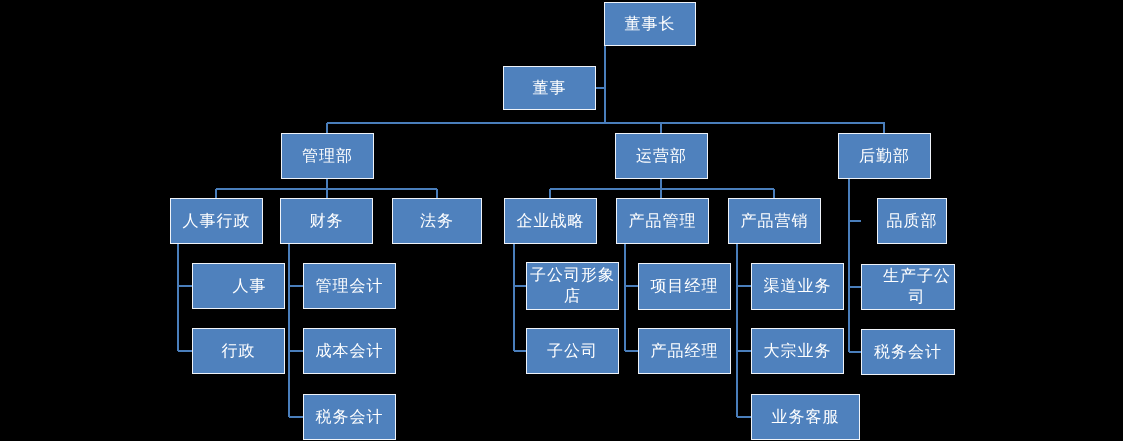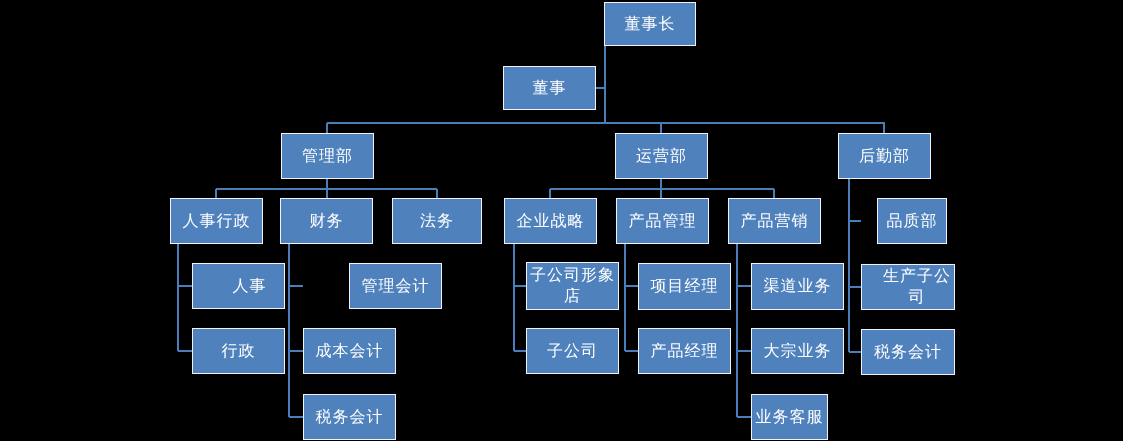--- a/index.html
+++ b/index.html
@@ -82,26 +82,26 @@
     <div class="node" style="left: 615px; top: 133px; width: 93px; height: 46px;">运营部</div>
     <div class="node" style="left: 838px; top: 133px; width: 93px; height: 46px;">后勤部</div>
     <div class="node" style="left: 170px; top: 198px; width: 93px; height: 46px;">人事行政</div>
     <div class="node" style="left: 280px; top: 198px; width: 93px; height: 46px;">财务</div>
     <div class="node" style="left: 392px; top: 198px; width: 90px; height: 46px;">法务</div>
     <div class="node" style="left: 504px; top: 198px; width: 93px; height: 46px;">企业战略</div>
     <div class="node" style="left: 616px; top: 198px; width: 93px; height: 46px;">产品管理</div>
     <div class="node" style="left: 728px; top: 198px; width: 93px; height: 46px;">产品营销</div>
     <div class="node" style="left: 861px; top: 198px; width: 70px; height: 46px; margin-left: 16px;">品质部</div>
     <div class="node" style="left: 192px; top: 263px; width: 93px; height: 46px; padding-left: 25px;">人事</div>
-    <div class="node" style="left: 303px; top: 263px; width: 93px; height: 46px; margin-left: 46px;">管理会计</div>
+    <div class="node" style="left: 303px; top: 263px; width: 93px; height: 46px;">管理会计</div>
     <div class="node" style="left: 526px; top: 262px; width: 93px; height: 48px;">子公司形象店</div>
     <div class="node" style="left: 638px; top: 263px; width: 93px; height: 47px;">项目经理</div>
     <div class="node" style="left: 751px; top: 263px; width: 93px; height: 47px;">渠道业务</div>
     <div class="node" style="left: 861px; top: 264px; width: 94px; height: 46px; padding-left: 21px;">生产子公司</div>
     <div class="node" style="left: 192px; top: 328px; width: 93px; height: 46px;">行政</div>
     <div class="node" style="left: 303px; top: 328px; width: 93px; height: 46px;">成本会计</div>
     <div class="node" style="left: 526px; top: 328px; width: 93px; height: 46px;">子公司</div>
     <div class="node" style="left: 638px; top: 328px; width: 93px; height: 46px;">产品经理</div>
     <div class="node" style="left: 751px; top: 328px; width: 93px; height: 46px;">大宗业务</div>
     <div class="node" style="left: 861px; top: 329px; width: 94px; height: 46px;">税务会计</div>
     <div class="node" style="left: 303px; top: 394px; width: 93px; height: 46px;">税务会计</div>
-    <div class="node" style="left: 751px; top: 394px; width: 77px; height: 46px;">业务客服</div>
+    <div class="node" style="left: 751px; top: 394px; width: 109px; height: 46px;">业务客服</div>
   </div>
 
 </body></html>

